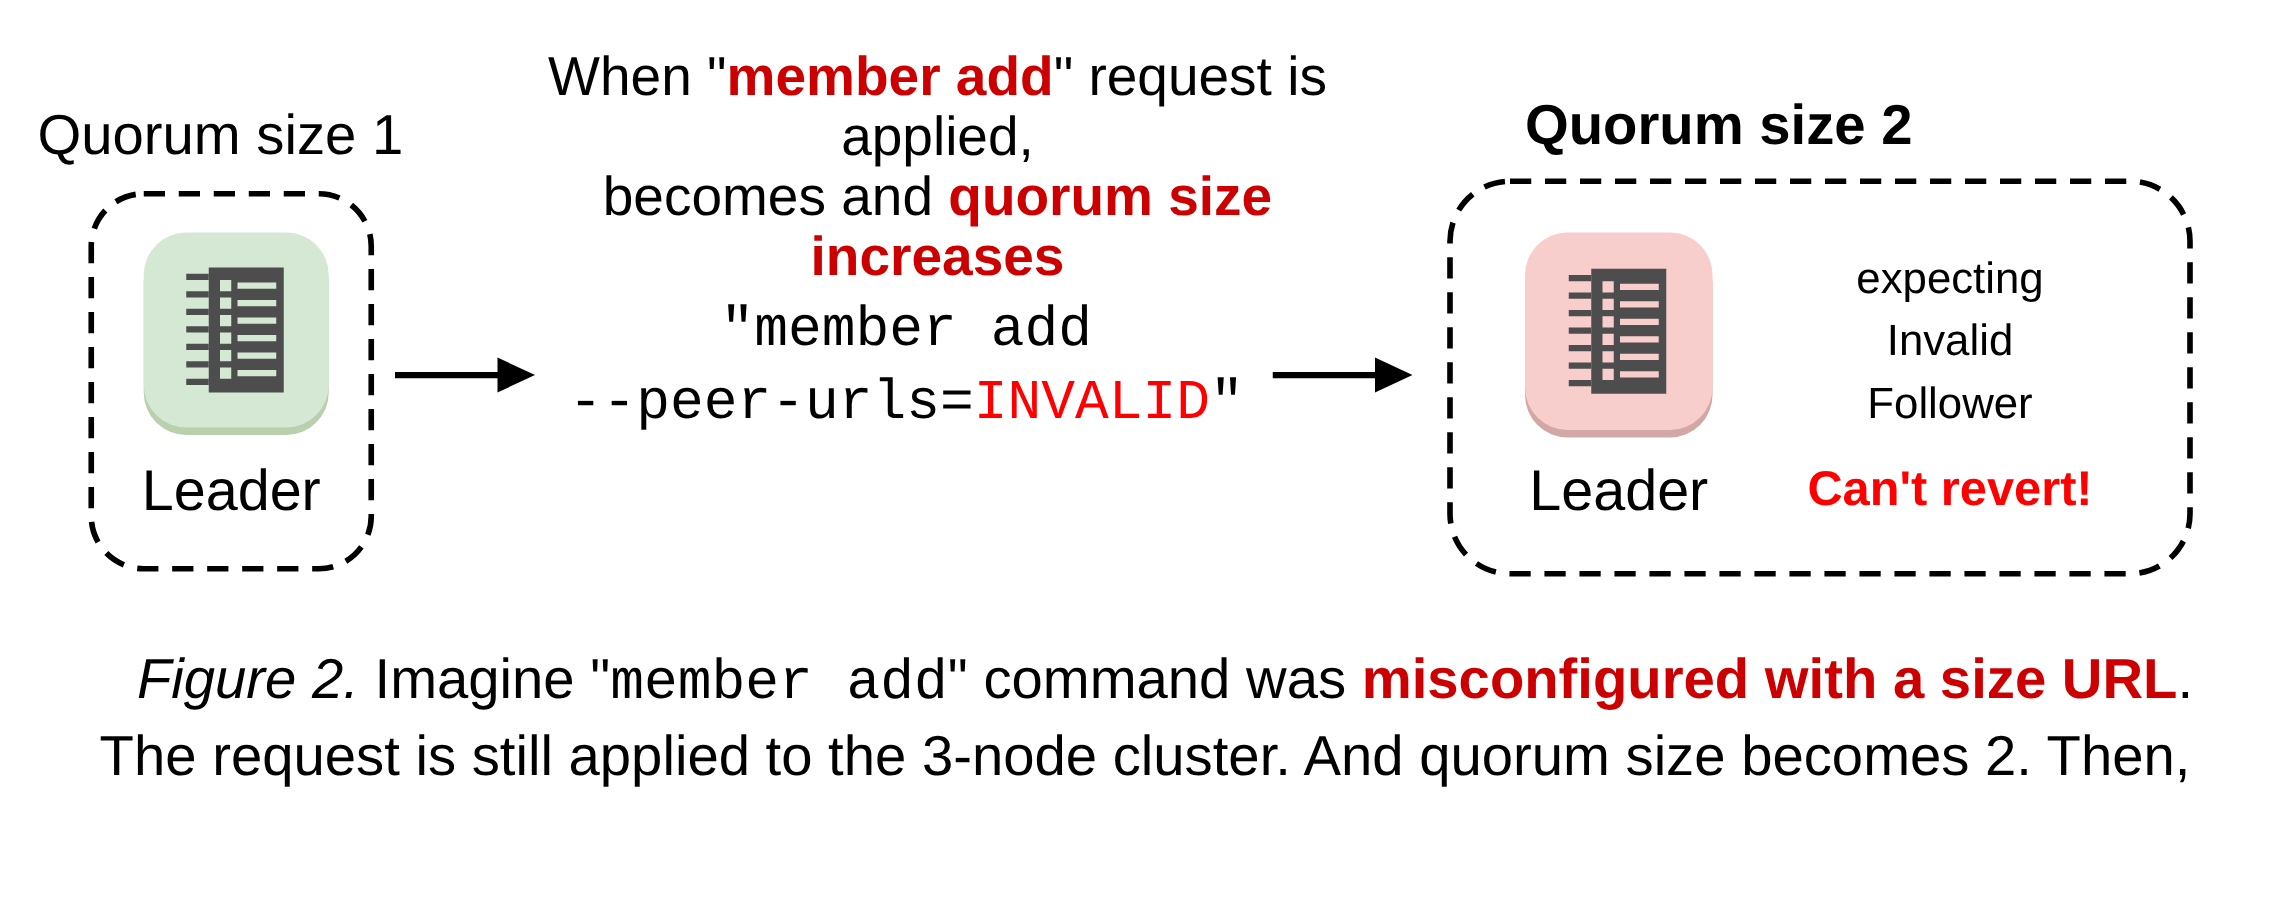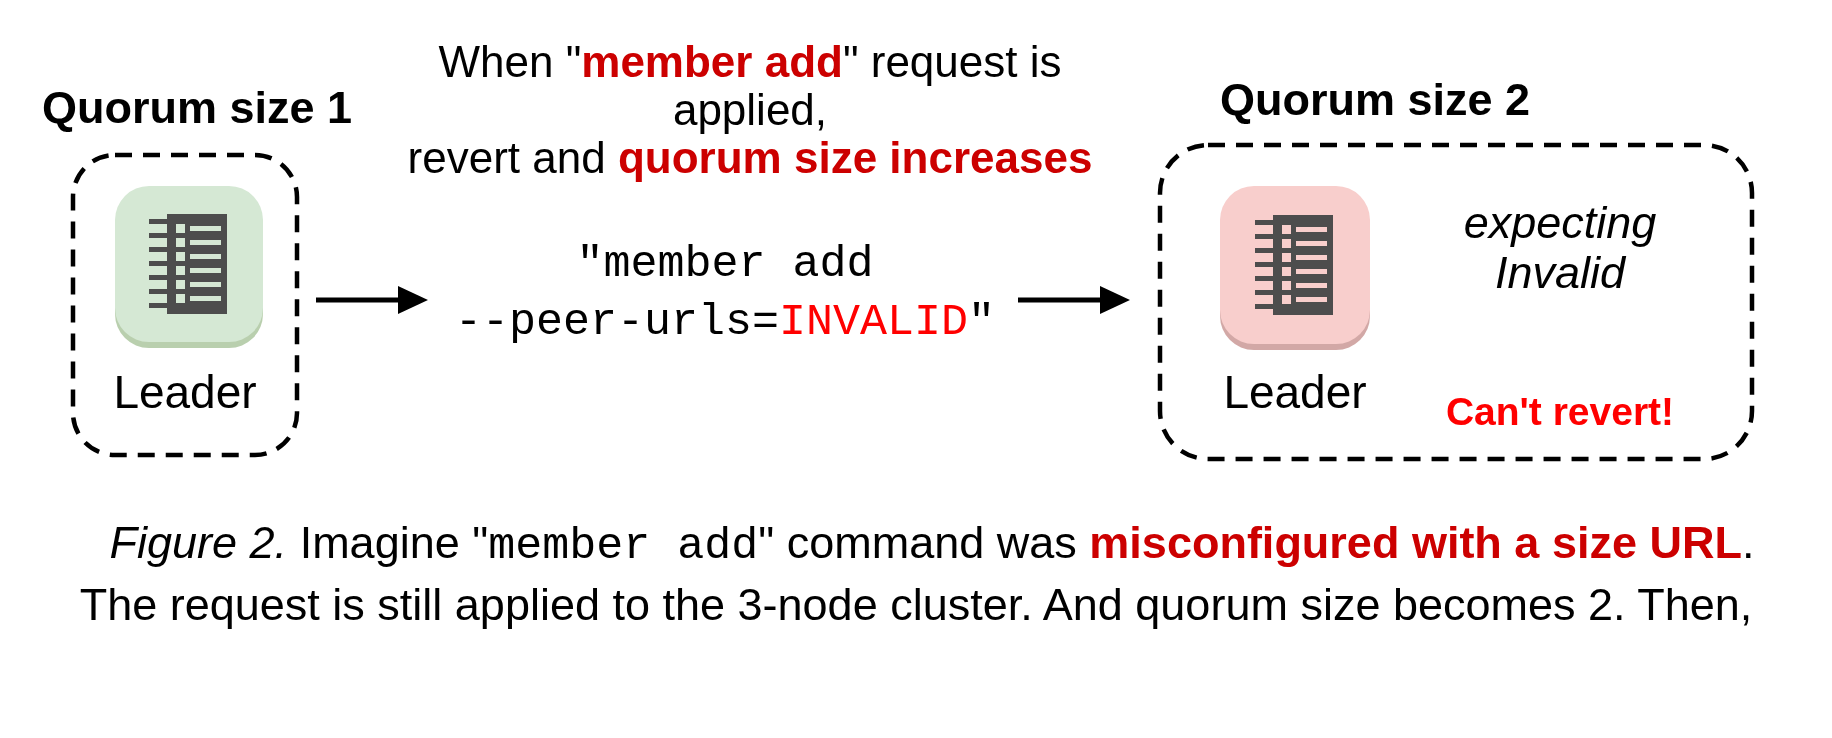--- a/index.html
+++ b/index.html
@@ -16,37 +16,37 @@
   }
   .node.green{background:var(--node-green);box-shadow:0 6px 0 var(--node-green-edge);}
   .node.pink{background:var(--node-pink);box-shadow:0 6px 0 var(--node-pink-edge);}
   .node svg{width:100px;height:110px;}
   .node-label{font-size:46px;line-height:1;white-space:nowrap;}
   .top-note{font-size:44px;line-height:48px;}
   .em-red{color:var(--dark-red);font-weight:bold;}
   .bright-red{color:var(--bright-red);}
   .mono{font-family:"Liberation Mono",monospace;}
   .command{font-family:"Liberation Mono",monospace;font-size:45px;line-height:58px;white-space:nowrap;}
-  .expecting{font-size:45px;line-height:50px;font-style:italic;}
+  .expecting{font-size:35px;line-height:50px;}
   .warning{font-size:39px;font-weight:bold;color:var(--bright-red);white-space:nowrap;}
   .caption{font-size:45px;line-height:58px;}
   .italic{font-style:italic;margin-left:32px;}
   .dashed-box rect{fill:none;stroke:#000;stroke-width:4.5;}
   .arrow line{stroke:#000;stroke-width:5;}
   .arrow polygon{fill:#000;stroke:none;}
   .glyph-body{fill:var(--glyph-gray);}
   .hole-green{fill:var(--node-green);}
   .hole-pink{fill:var(--node-pink);}
 </style>
 </head>
 <body>
 
 <div class="stage">
 
-  <div class="abs cluster-title center" style="left:42px;top:83px;width:280px;font-weight:bold;">Quorum size 1</div>
+  <div class="abs cluster-title center" style="left:30px;top:83px;width:280px;">Quorum size 1</div>
 
   <svg class="abs dashed-box" style="left:70px;top:152px;" width="230" height="306" viewBox="0 0 230 306">
     <rect x="3" y="3" width="224" height="300" rx="42" stroke-dasharray="17 11"></rect>
   </svg>
 
   <div class="abs node green" style="left:115px;top:186px;width:148px;height:156px;">
     <svg viewBox="0 0 100 110">
       <rect class="glyph-body" x="28" y="5" width="60" height="100"></rect>
       <rect class="glyph-body" x="10" y="10" width="18" height="5"></rect>
       <rect class="glyph-body" x="10" y="24" width="18" height="5"></rect>
@@ -72,21 +72,21 @@
 
   <div class="abs node-label center" style="left:73px;top:369px;width:224px;">Leader</div>
 
   <svg class="abs arrow" style="left:316px;top:283px;" width="112" height="34" viewBox="0 0 112 34">
     <line x1="0" y1="17" x2="84" y2="17"></line>
     <polygon points="82,3 82,31 112,17"></polygon>
   </svg>
 
   <div class="abs top-note center" style="left:395px;top:38px;width:710px;">
     <div><span>When "</span><span class="em-red">member add</span><span>" request is applied,</span></div>
-    <div><span>revert and </span><span class="em-red">quorum size increases</span></div>
+    <div><span>becomes and </span><span class="em-red">quorum size increases</span></div>
   </div>
 
   <div class="abs command center" style="left:400px;top:236px;width:650px;">
     <div><span>"member add</span></div>
     <div><span>--peer-urls=</span><span class="bright-red">INVALID</span><span>"</span></div>
   </div>
 
   <svg class="abs arrow" style="left:1018px;top:283px;" width="112" height="34" viewBox="0 0 112 34">
     <line x1="0" y1="17" x2="84" y2="17"></line>
     <polygon points="82,3 82,31 112,17"></polygon>
@@ -121,22 +121,23 @@
       <rect class="hole-pink" x="37" y="85" width="9" height="9"></rect>
       <rect class="hole-pink" x="51" y="87" width="31" height="5"></rect>
     </svg>
   </div>
 
   <div class="abs node-label center" style="left:1195px;top:369px;width:200px;">Leader</div>
 
   <div class="abs expecting center" style="left:1400px;top:198px;width:320px;">
     <div>expecting</div>
     <div>Invalid</div>
+    <div>Follower</div>
   </div>
 
-  <div class="abs warning center" style="left:1400px;top:390px;width:320px;">Can't revert!</div>
+  <div class="abs warning center" style="left:1400px;top:370px;width:320px;">Can't revert!</div>
 
   <div class="abs caption center" style="left:0px;top:514px;width:1832px;">
     <div><span class="italic">Figure 2.</span><span> Imagine "</span><span class="mono">member add</span><span>" command was </span><span class="em-red">misconfigured with a size URL</span><span>.</span></div>
     <div><span>The request is still applied to the 3-node cluster. And quorum size becomes 2. Then,</span></div>
   </div>
 
 </div>
 
 </body></html>

